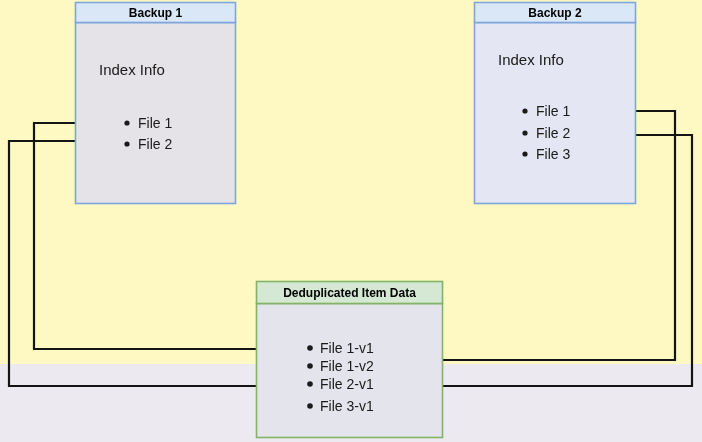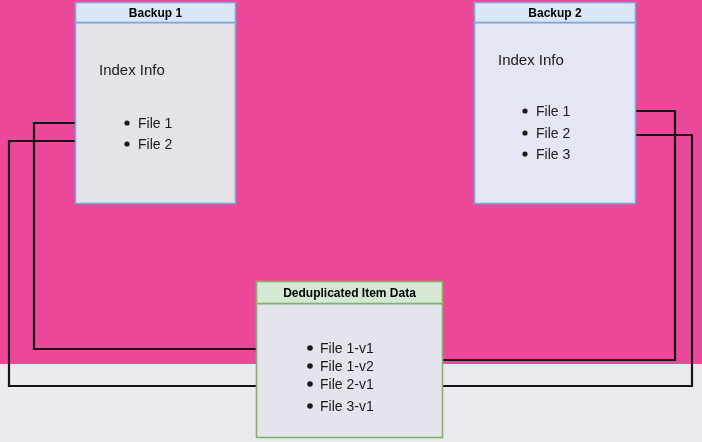--- a/index.html
+++ b/index.html
@@ -10,21 +10,21 @@
   body {
     width: 702px;
     height: 442px;
     overflow: hidden;
     font-family: "Liberation Sans", sans-serif;
   }
   #diagram-root {
     position: relative;
     width: 702px;
     height: 364px;
-    background: #ec4899;
+    background: #fef9c3;
   }
   svg.canvas {
     position: absolute;
     top: 0;
     left: 0;
     width: 702px;
     height: 442px;
   }
   .box-header-text {
     font-family: "Liberation Sans", sans-serif;

